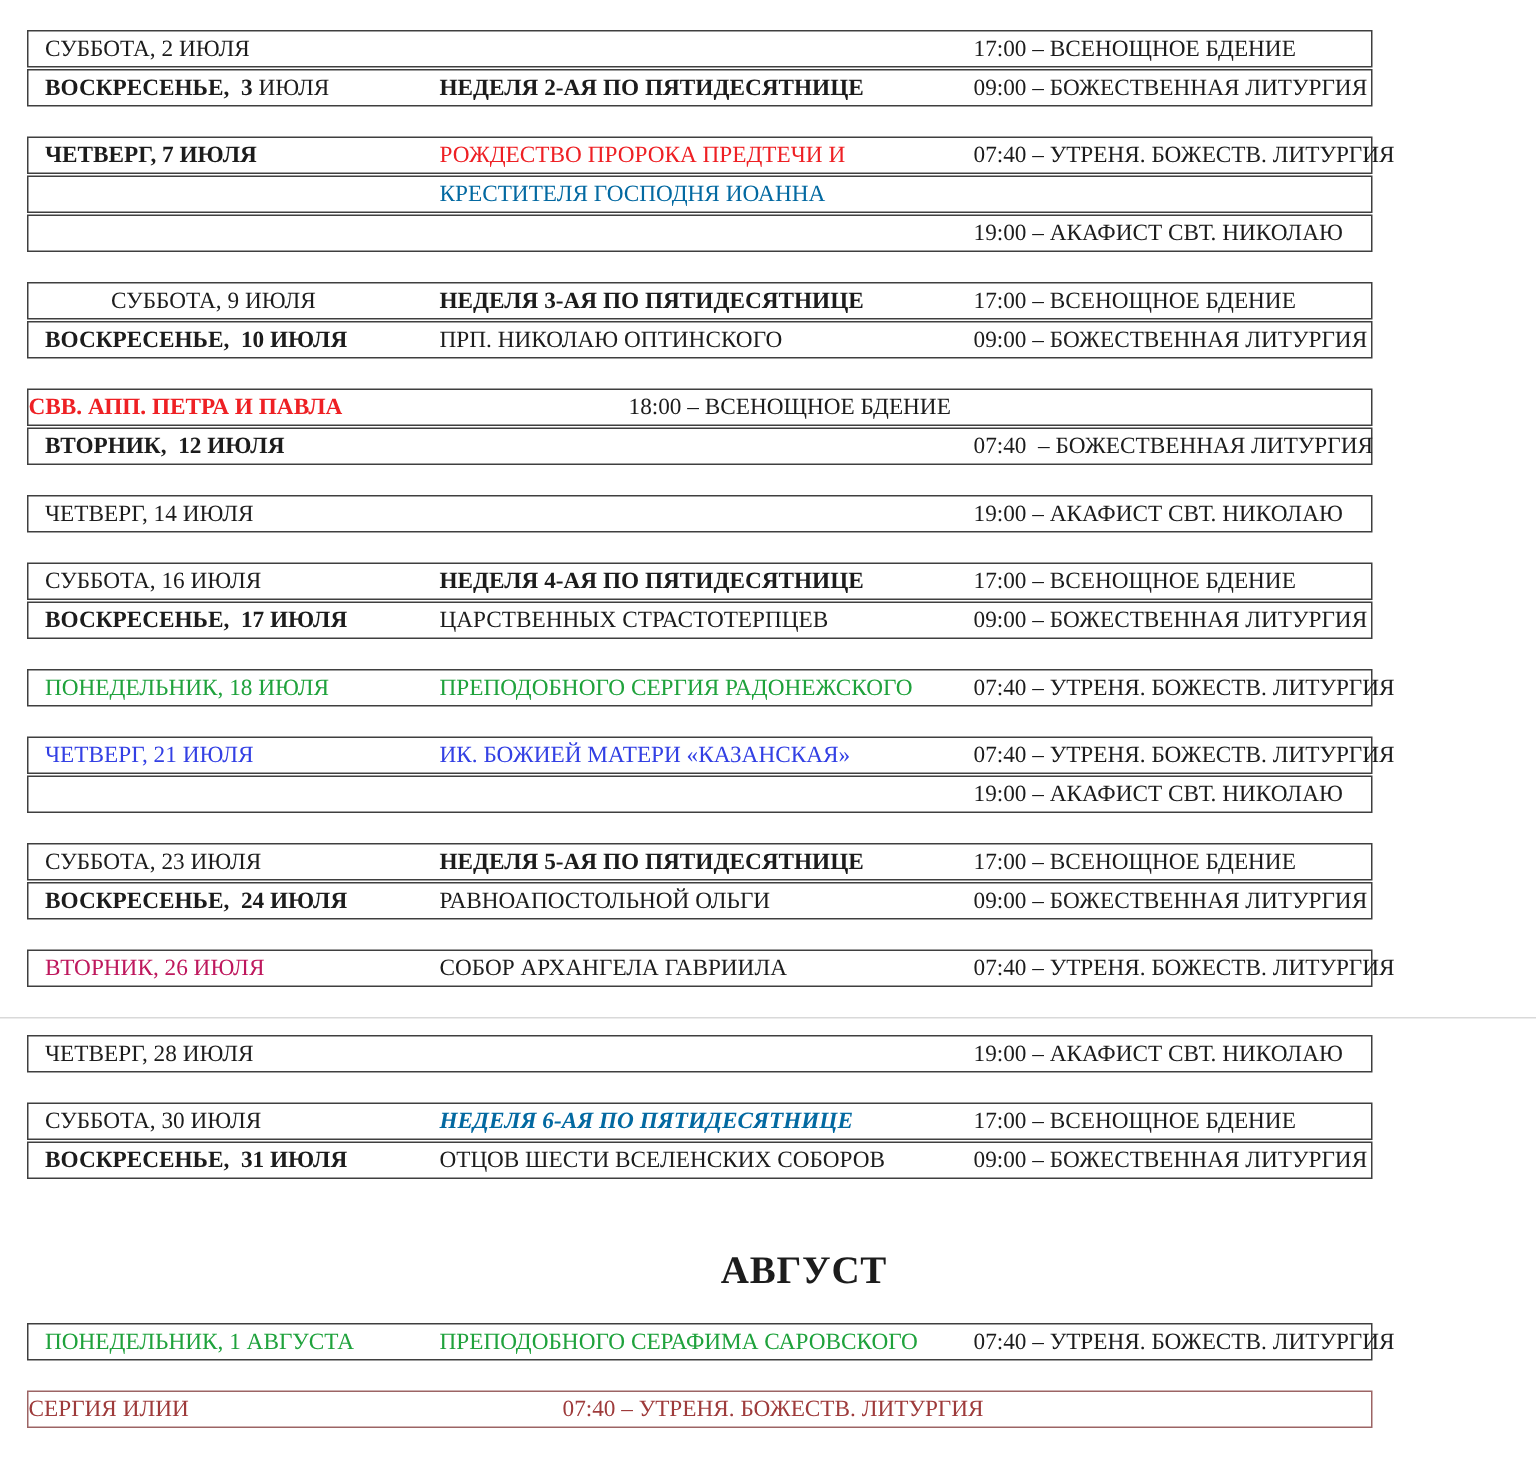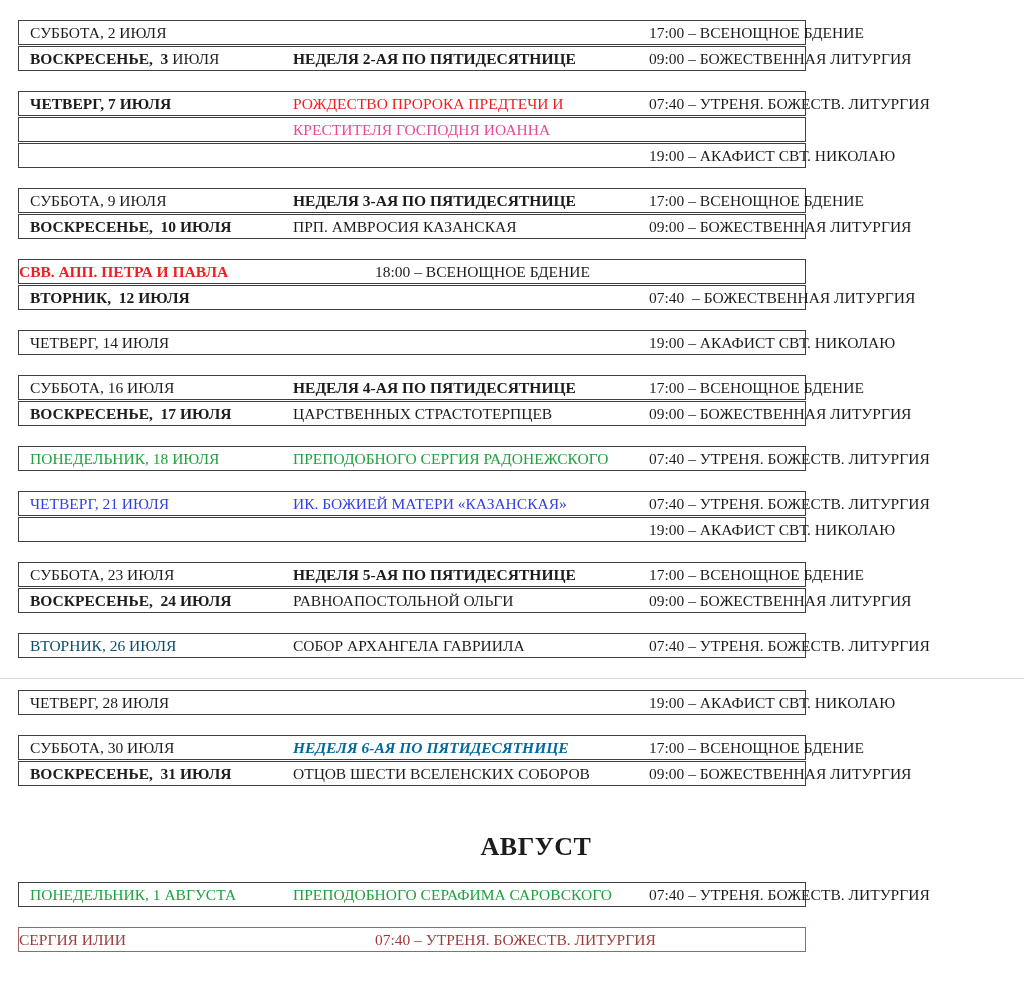--- a/index.html
+++ b/index.html
@@ -26,21 +26,21 @@
   }
   .month-title.august {
     padding-top: 26px;
     padding-left: 48px;
   }
   .blocks {
     padding-top: 20px;
   }
   .block {
     margin: 0 0 20px 18px;
-    width: 788px;
+    width: 897px;
     box-sizing: border-box;
   }
   .row {
     display: flex;
     align-items: center;
     height: 25px;
     border: 1px solid var(--border-c, #3f3f3f);
     box-sizing: border-box;
     background: #ffffff;
     font-size: 15.5px;
@@ -78,45 +78,45 @@
           </div>
         </div>
         <div class="block" style="--border-c: #3f3f3f;">
           <div class="row">
             <div class="cell date"><span class="b" style="color: rgb(28, 28, 28);">ЧЕТВЕРГ, 7 ИЮЛЯ</span></div>
             <div class="cell feast"><span style="color: rgb(238, 32, 36); text-align: center;">РОЖДЕСТВО ПРОРОКА ПРЕДТЕЧИ И</span></div>
             <div class="cell time"><span style="color: rgb(28, 28, 28);">07:40 – УТРЕНЯ. БОЖЕСТВ. ЛИТУРГИЯ</span></div>
           </div>
           <div class="row">
             <div class="cell date"></div>
-            <div class="cell feast"><span style="color: #ec4899;">КРЕСТИТЕЛЯ ГОСПОДНЯ ИОАННА</span></div>
+            <div class="cell feast"><span style="color: #0369a1;">КРЕСТИТЕЛЯ ГОСПОДНЯ ИОАННА</span></div>
             <div class="cell time"></div>
           </div>
           <div class="row">
             <div class="cell date"></div>
             <div class="cell feast"></div>
             <div class="cell time"><span style="color: rgb(28, 28, 28);">19:00 – АКАФИСТ СВТ. НИКОЛАЮ</span></div>
           </div>
         </div>
         <div class="block" style="--border-c: #3f3f3f;">
           <div class="row">
-            <div class="cell date"><span style="color: rgb(28, 28, 28);">СУББОТА, 9 ИЮЛЯ</span></div>
+            <div class="cell date"><span style="color: rgb(28, 28, 28); margin-left: 44px;">СУББОТА, 9 ИЮЛЯ</span></div>
             <div class="cell feast"><span class="b" style="color: rgb(28, 28, 28);">НЕДЕЛЯ 3-АЯ ПО ПЯТИДЕСЯТНИЦЕ</span></div>
             <div class="cell time"><span style="color: rgb(28, 28, 28);">17:00 – ВСЕНОЩНОЕ БДЕНИЕ</span></div>
           </div>
           <div class="row">
             <div class="cell date"><span class="b" style="color: rgb(28, 28, 28);">ВОСКРЕСЕНЬЕ,&nbsp; 10 ИЮЛЯ</span></div>
-            <div class="cell feast"><span style="color: rgb(28, 28, 28);">ПРП. АМВРОСИЯ КАЗАНСКАЯ</span></div>
+            <div class="cell feast"><span style="color: rgb(28, 28, 28);">ПРП. НИКОЛАЮ ОПТИНСКОГО</span></div>
             <div class="cell time"><span style="color: rgb(28, 28, 28);">09:00 – БОЖЕСТВЕННАЯ ЛИТУРГИЯ</span></div>
           </div>
         </div>
         <div class="block" style="--border-c: #3f3f3f;">
           <div class="row">
             <div class="cell feast"><span class="b" style="color: rgb(238, 32, 36);">СВВ. АПП. ПЕТРА И ПАВЛА</span></div>
-            <div class="cell time"><span style="color: rgb(28, 28, 28);">18:00 – ВСЕНОЩНОЕ БДЕНИЕ</span></div>
+            <div class="cell time"><span style="color: rgb(28, 28, 28); margin-left: 44px;">18:00 – ВСЕНОЩНОЕ БДЕНИЕ</span></div>
           </div>
           <div class="row">
             <div class="cell date"><span class="b" style="color: rgb(28, 28, 28);">ВТОРНИК,&nbsp; 12 ИЮЛЯ</span></div>
             <div class="cell feast"></div>
             <div class="cell time"><span style="color: rgb(28, 28, 28);">07:40&nbsp; – БОЖЕСТВЕННАЯ ЛИТУРГИЯ</span></div>
           </div>
         </div>
         <div class="block" style="--border-c: #3f3f3f;">
           <div class="row">
             <div class="cell date"><span style="color: rgb(28, 28, 28);">ЧЕТВЕРГ, 14 ИЮЛЯ</span></div>
@@ -162,21 +162,21 @@
             <div class="cell time"><span style="color: rgb(28, 28, 28);">17:00 – ВСЕНОЩНОЕ БДЕНИЕ</span></div>
           </div>
           <div class="row">
             <div class="cell date"><span class="b" style="color: rgb(28, 28, 28);">ВОСКРЕСЕНЬЕ,&nbsp; 24 ИЮЛЯ</span></div>
             <div class="cell feast"><span style="color: rgb(28, 28, 28);">РАВНОАПОСТОЛЬНОЙ ОЛЬГИ</span></div>
             <div class="cell time"><span style="color: rgb(28, 28, 28);">09:00 – БОЖЕСТВЕННАЯ ЛИТУРГИЯ</span></div>
           </div>
         </div>
         <div class="block" style="--border-c: #3f3f3f;">
           <div class="row">
-            <div class="cell date"><span style="color: #0c4a6e;">ВТОРНИК, 26 ИЮЛЯ</span></div>
+            <div class="cell date"><span style="color: #be185d;">ВТОРНИК, 26 ИЮЛЯ</span></div>
             <div class="cell feast"><span style="color: rgb(28, 28, 28);">СОБОР АРХАНГЕЛА ГАВРИИЛА</span></div>
             <div class="cell time"><span style="color: rgb(28, 28, 28);">07:40 – УТРЕНЯ. БОЖЕСТВ. ЛИТУРГИЯ</span></div>
           </div>
         </div>
         <div class="page-divider" style="background: rgb(217, 217, 217);"></div>
         <div class="block" style="--border-c: #3f3f3f;">
           <div class="row">
             <div class="cell date"><span style="color: rgb(28, 28, 28);">ЧЕТВЕРГ, 28 ИЮЛЯ</span></div>
             <div class="cell feast"></div>
             <div class="cell time"><span style="color: rgb(28, 28, 28);">19:00 – АКАФИСТ СВТ. НИКОЛАЮ</span></div>

